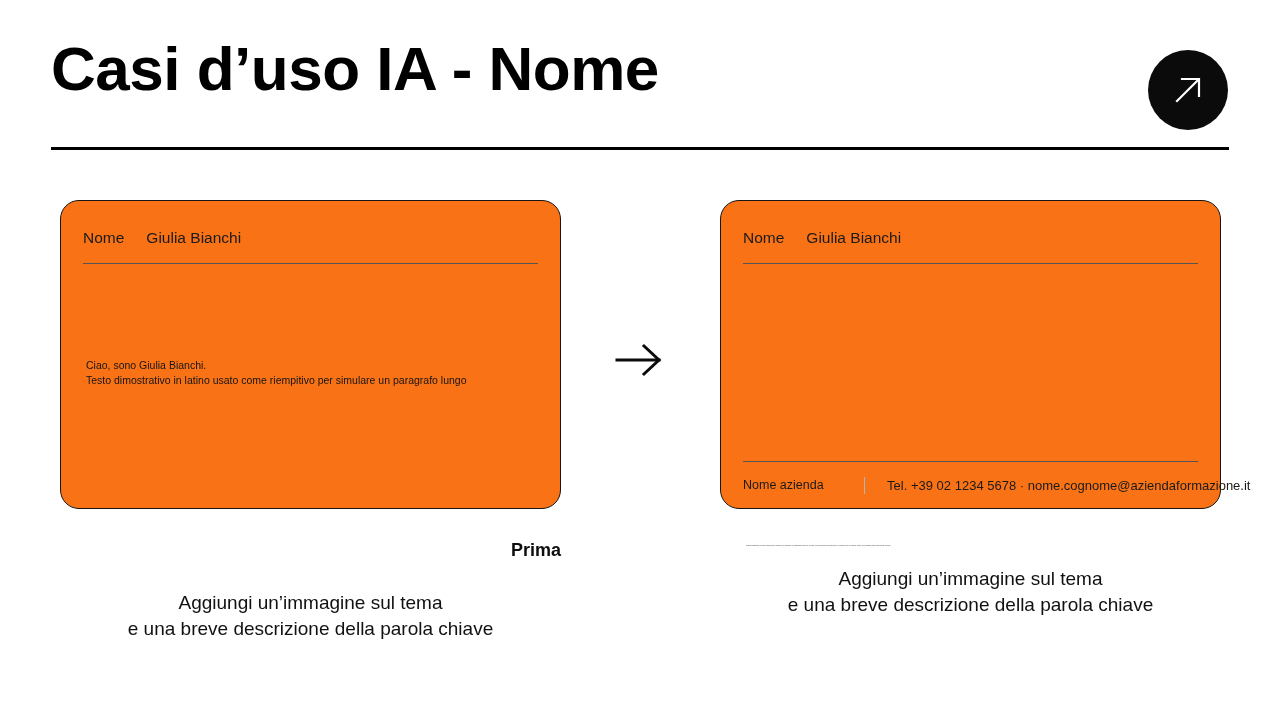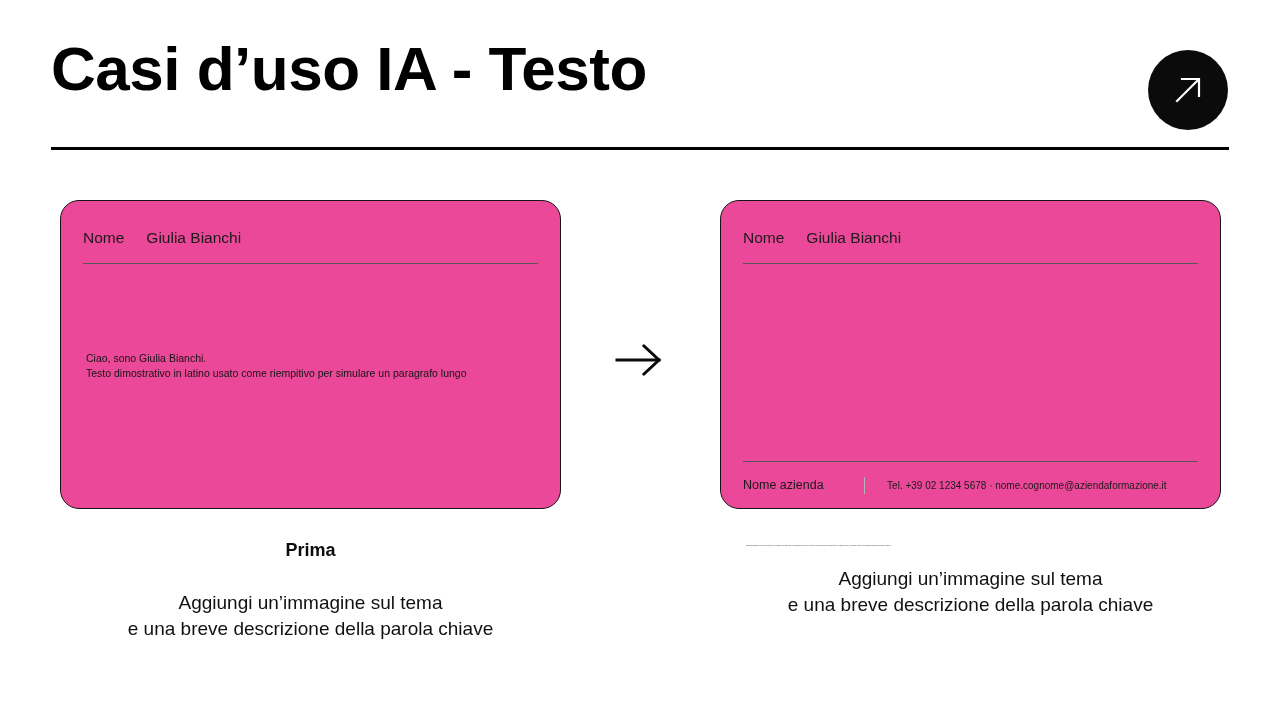--- a/index.html
+++ b/index.html
@@ -58,21 +58,21 @@
   }
 
   
   .card {
     position: absolute;
     top: 200px;
     width: 501px;
     height: 309px;
     border: 1.6px solid #161616;
     border-radius: 19px;
-    background: #ec4899;
+    background: #f97316;
   }
   .card-left  { left: 60px; }
   .card-right { left: 720px; }
 
   .card-head {
     position: absolute;
     left: 22px;
     right: 22px;
     top: 28px;
     font-size: 15.5px;
@@ -89,21 +89,21 @@
     top: 62px;
     height: 1px;
     background: #555555;
   }
 
   
   .card-body {
     position: absolute;
     left: 25px;
     right: 18px;
-    top: 150px;
+    top: 157px;
     font-size: 10.5px;
     line-height: 1.45;
     color: #141414;
   }
   .card-body .line { white-space: nowrap; }
 
   
   .micro-text {
     position: absolute;
     left: 25px;
@@ -144,21 +144,21 @@
   }
   .foot-sep {
     width: 1.5px;
     height: 17px;
     background: #b4b4b4;
     margin-left: 40px;
     margin-right: 22px;
     flex: 0 0 auto;
   }
   .foot-contact {
-    font-size: 10px;
+    font-size: 13px;
     color: #1a1a1a;
     white-space: nowrap;
     text-align: center;
   }
 
   
   .mid-arrow {
     position: absolute;
     left: 614px;
     top: 338px;
@@ -175,35 +175,36 @@
     text-align: center;
   }
   .caption-left  { left: 60px; }
   .caption-right { left: 720px; }
 
   .caption-head {
     font-size: 18px;
     font-weight: 700;
     color: #0d0d0d;
     line-height: 1.35;
+    text-align: right;
   }
   .caption-sub {
     margin-top: 28px;
     font-size: 19px;
     line-height: 1.37;
     color: #111111;
   }
   .caption-sub .l { display: block; white-space: nowrap; }
 </style>
 </head>
 <body>
 
 <div class="slide">
 
-  <div class="slide-title">Casi d’uso IA - Testo</div>
+  <div class="slide-title">Casi d’uso IA - Nome</div>
 
   <div class="header-badge">
     <svg width="42" height="42" viewBox="0 0 42 42">
       <line x1="10" y1="32" x2="31" y2="11" stroke="#ffffff" stroke-width="2.2" stroke-linecap="square"></line>
       <polyline points="15,10 32,10 32,27" fill="none" stroke="#ffffff" stroke-width="2.2" stroke-linecap="square" stroke-linejoin="miter"></polyline>
     </svg>
   </div>
 
   <div class="title-rule"></div>
 

